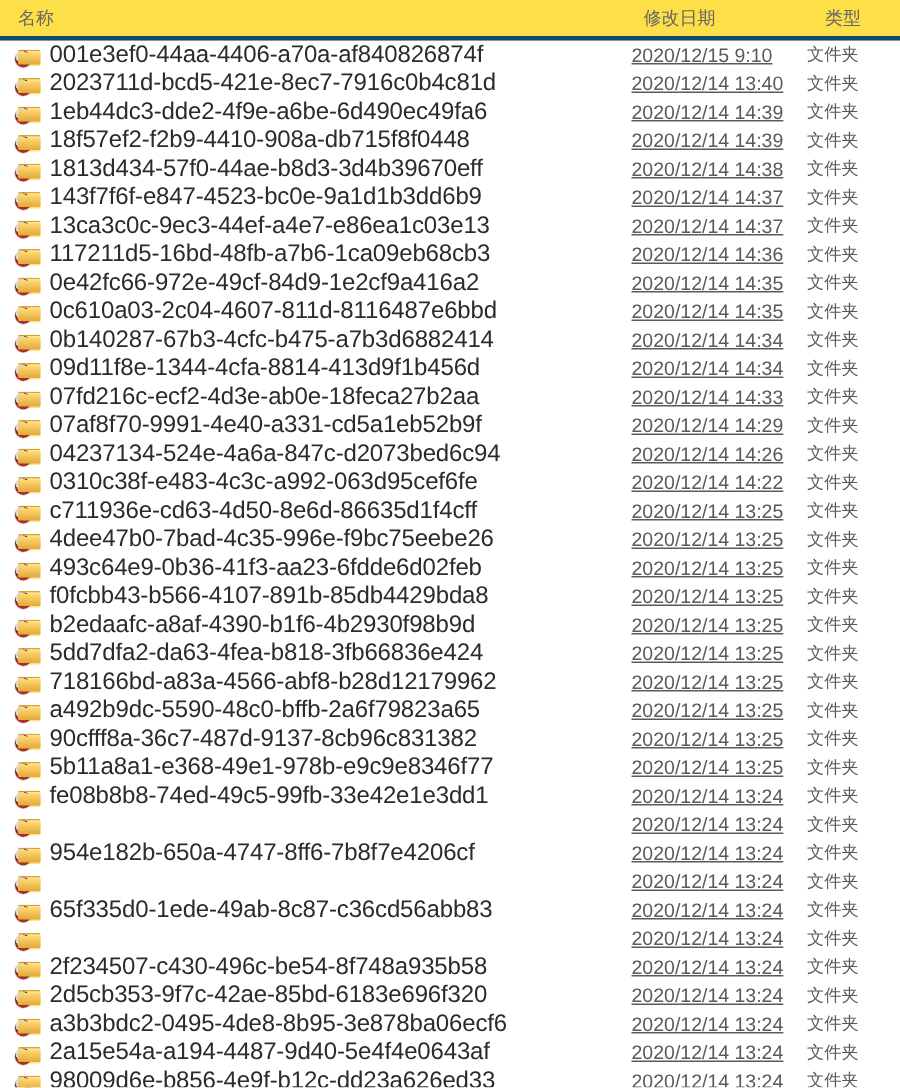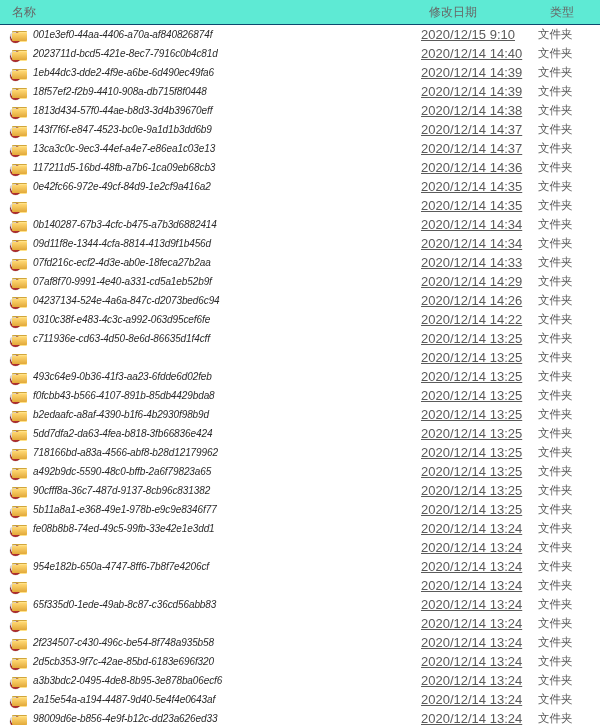--- a/index.html
+++ b/index.html
@@ -16,22 +16,22 @@
   .wrapper {
     width: 600px;
     height: 725px;
     display: flex;
     flex-direction: column;
   }
   .header-row {
     display: flex;
     align-items: center;
     height: 24px;
-    border-bottom: 1px solid #0c4a6e;
-    background: #5eead4;
+    border-bottom: 3px solid #0c4a6e;
+    background: #fde047;
     color: #666;
     font-size: 12px;
   }
   .col-name {
     flex: 0 0 409px;
     padding-left: 12px;
   }
   .col-date {
     flex: 0 0 113px;
   }
@@ -107,23 +107,22 @@
     position: absolute;
     left: -2px;
     top: 3px;
     width: 11px;
     height: 11px;
     background: radial-gradient(circle at 40% 35%, #fff7e2 0%, #eaeaea 15%, #cfcfcf 40%, #8a1f1f 41%, #b22e2e 60%, #7a1414 100%);
     border-radius: 50%;
     box-shadow: 0 0 0 0.5px rgba(0,0,0,0.15);
   }
   .fname {
-    font-size: 10px;
+    font-size: 16px;
     letter-spacing: -0.1px;
-    font-style: italic;
   }
 </style>
 </head>
 <body>
 
 <div class="wrapper">
   <div class="header-row">
     <div class="col-name">名称</div>
     <div class="col-sep"></div>
     <div class="col-date">修改日期</div>
@@ -141,21 +140,21 @@
         <div class="date-cell">2020/12/15 9:10</div>
         <div class="type-cell">文件夹</div>
       </div>
       <div class="row">
         <div class="name-cell">
           <span class="folder-icon">
             <span class="disc"></span>
           </span>
           <span class="fname">2023711d-bcd5-421e-8ec7-7916c0b4c81d</span>
         </div>
-        <div class="date-cell">2020/12/14 14:40</div>
+        <div class="date-cell">2020/12/14 13:40</div>
         <div class="type-cell">文件夹</div>
       </div>
       <div class="row">
         <div class="name-cell">
           <span class="folder-icon">
             <span class="disc"></span>
           </span>
           <span class="fname">1eb44dc3-dde2-4f9e-a6be-6d490ec49fa6</span>
         </div>
         <div class="date-cell">2020/12/14 14:39</div>
@@ -219,20 +218,21 @@
           <span class="fname">0e42fc66-972e-49cf-84d9-1e2cf9a416a2</span>
         </div>
         <div class="date-cell">2020/12/14 14:35</div>
         <div class="type-cell">文件夹</div>
       </div>
       <div class="row">
         <div class="name-cell">
           <span class="folder-icon">
             <span class="disc"></span>
           </span>
+          <span class="fname">0c610a03-2c04-4607-811d-8116487e6bbd</span>
         </div>
         <div class="date-cell">2020/12/14 14:35</div>
         <div class="type-cell">文件夹</div>
       </div>
       <div class="row">
         <div class="name-cell">
           <span class="folder-icon">
             <span class="disc"></span>
           </span>
           <span class="fname">0b140287-67b3-4cfc-b475-a7b3d6882414</span>
@@ -298,20 +298,21 @@
           <span class="fname">c711936e-cd63-4d50-8e6d-86635d1f4cff</span>
         </div>
         <div class="date-cell">2020/12/14 13:25</div>
         <div class="type-cell">文件夹</div>
       </div>
       <div class="row">
         <div class="name-cell">
           <span class="folder-icon">
             <span class="disc"></span>
           </span>
+          <span class="fname">4dee47b0-7bad-4c35-996e-f9bc75eebe26</span>
         </div>
         <div class="date-cell">2020/12/14 13:25</div>
         <div class="type-cell">文件夹</div>
       </div>
       <div class="row">
         <div class="name-cell">
           <span class="folder-icon">
             <span class="disc"></span>
           </span>
           <span class="fname">493c64e9-0b36-41f3-aa23-6fdde6d02feb</span>

